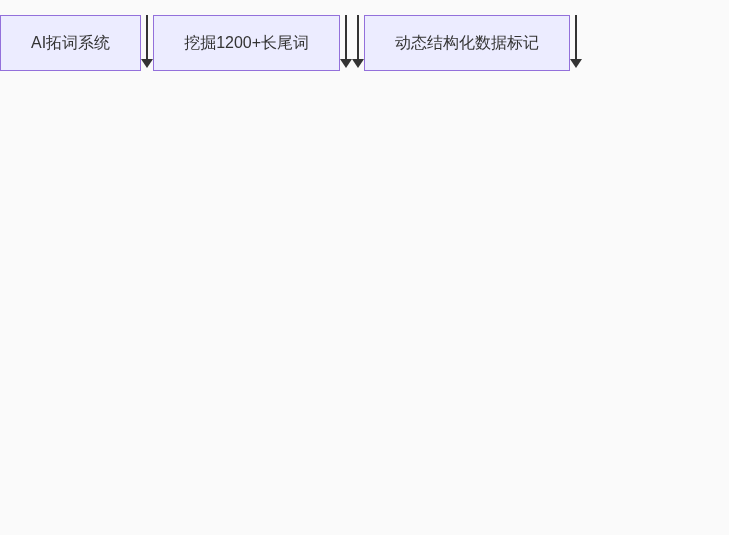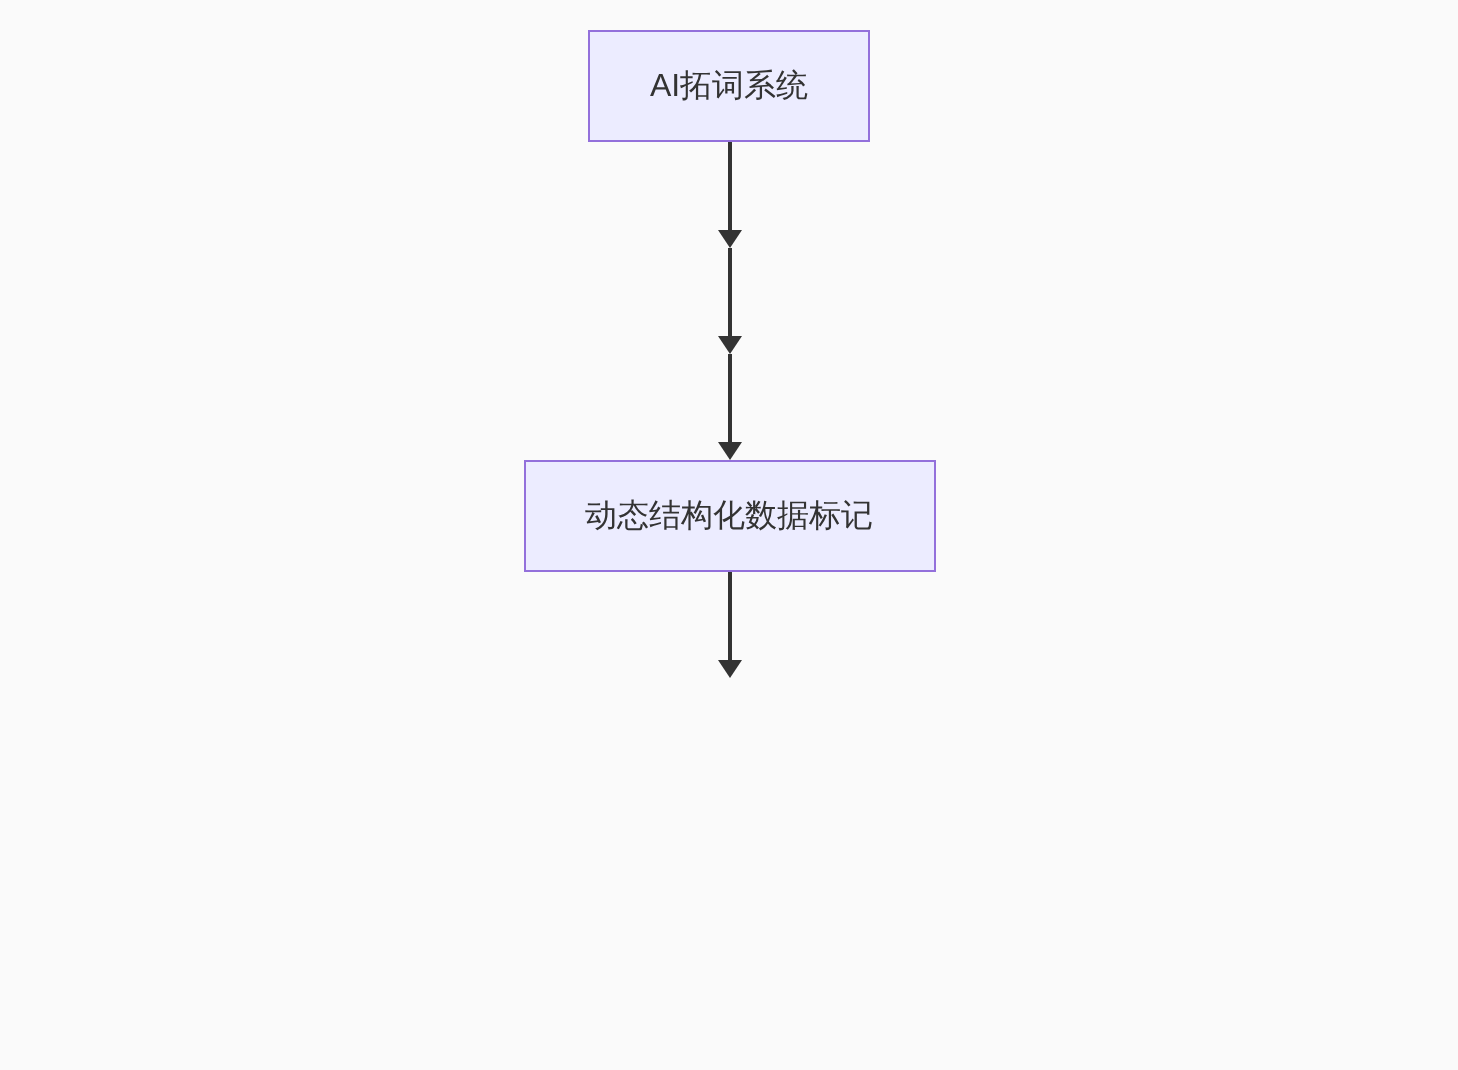--- a/index.html
+++ b/index.html
@@ -10,22 +10,21 @@
     width: 729px;
     height: 535px;
     background: #fafafa;
     overflow: hidden;
     font-family: "Liberation Sans", "DejaVu Sans", sans-serif;
   }
   .canvas {
     width: 729px;
     height: 535px;
     display: flex;
-    flex-direction: column;
-    align-items: center;
+    flex-direction: row;
     padding-top: 15px;
     box-sizing: border-box;
   }
   .node {
     background: #ECECFF;
     border: 1px solid #9370DB;
     color: #333333;
     height: 56px;
     box-sizing: border-box;
     display: flex;
@@ -63,20 +62,23 @@
 
   <div class="node">
     <span>AI拓词系统</span>
   </div>
 
   <div class="edge">
     <div class="edge-line"></div>
     <div class="edge-head"></div>
   </div>
 
+  <div class="node">
+    <span>挖掘1200+长尾词</span>
+  </div>
 
   <div class="edge">
     <div class="edge-line"></div>
     <div class="edge-head"></div>
   </div>
 
 
   <div class="edge">
     <div class="edge-line"></div>
     <div class="edge-head"></div>

